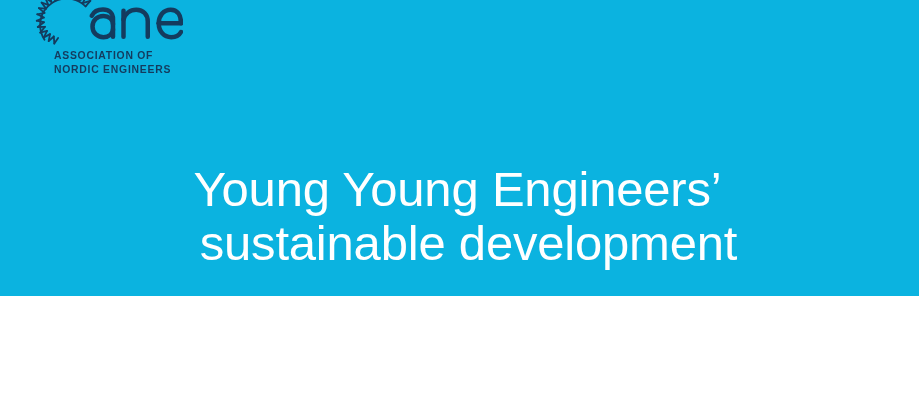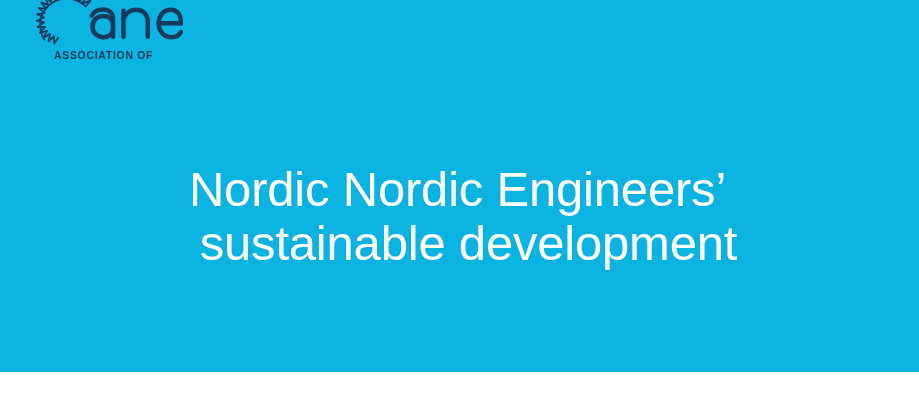--- a/index.html
+++ b/index.html
@@ -9,21 +9,21 @@
     background: #ffffff;
   }
   body {
     font-family: "Liberation Sans", sans-serif;
     -webkit-font-smoothing: antialiased;
   }
 
   #slide {
     position: relative;
     width: 919px;
-    height: 372px;
+    height: 296px;
     overflow: hidden;
     background: #0bb3e0;
   }
 
   
   #logo-block {
     position: absolute;
     left: 33px;
     top: 0px;
     width: 190px;
@@ -140,21 +140,22 @@
         <path d="M181.0 63.0 C184.5 51.5 194.0 43.5 206.5 43.5 C220.5 43.5 229.5 53.0 229.5 67.0 L229.5 97.5"></path>
 
         <path d="M296.0 70.5 L251.5 70.5"></path>
         <path d="M251.5 70.5 C251.5 55.0 261.5 43.5 275.5 43.5 C288.0 43.5 296.0 53.0 296.0 70.5"></path>
         <path d="M251.5 70.5 C251.5 87.0 262.0 98.5 276.5 98.5 C285.5 98.5 292.5 94.5 296.0 88.0"></path>
       </g>
     </svg>
 
     <div id="logo-tagline" style="color: rgb(20, 59, 94);">
       <span class="tl-line">ASSOCIATION OF</span>
+      <span class="tl-line">NORDIC ENGINEERS</span>
     </div>
   </div>
 
   <div id="title-block" style="color: rgb(255, 255, 255);">
-    <span id="title-line-1" class="title-line">Nordic Nordic Engineers’</span>
+    <span id="title-line-1" class="title-line">Young Young Engineers’</span>
     <span id="title-line-3" class="title-line">sustainable development</span>
   </div>
 
 </div>
 
 </body></html>

